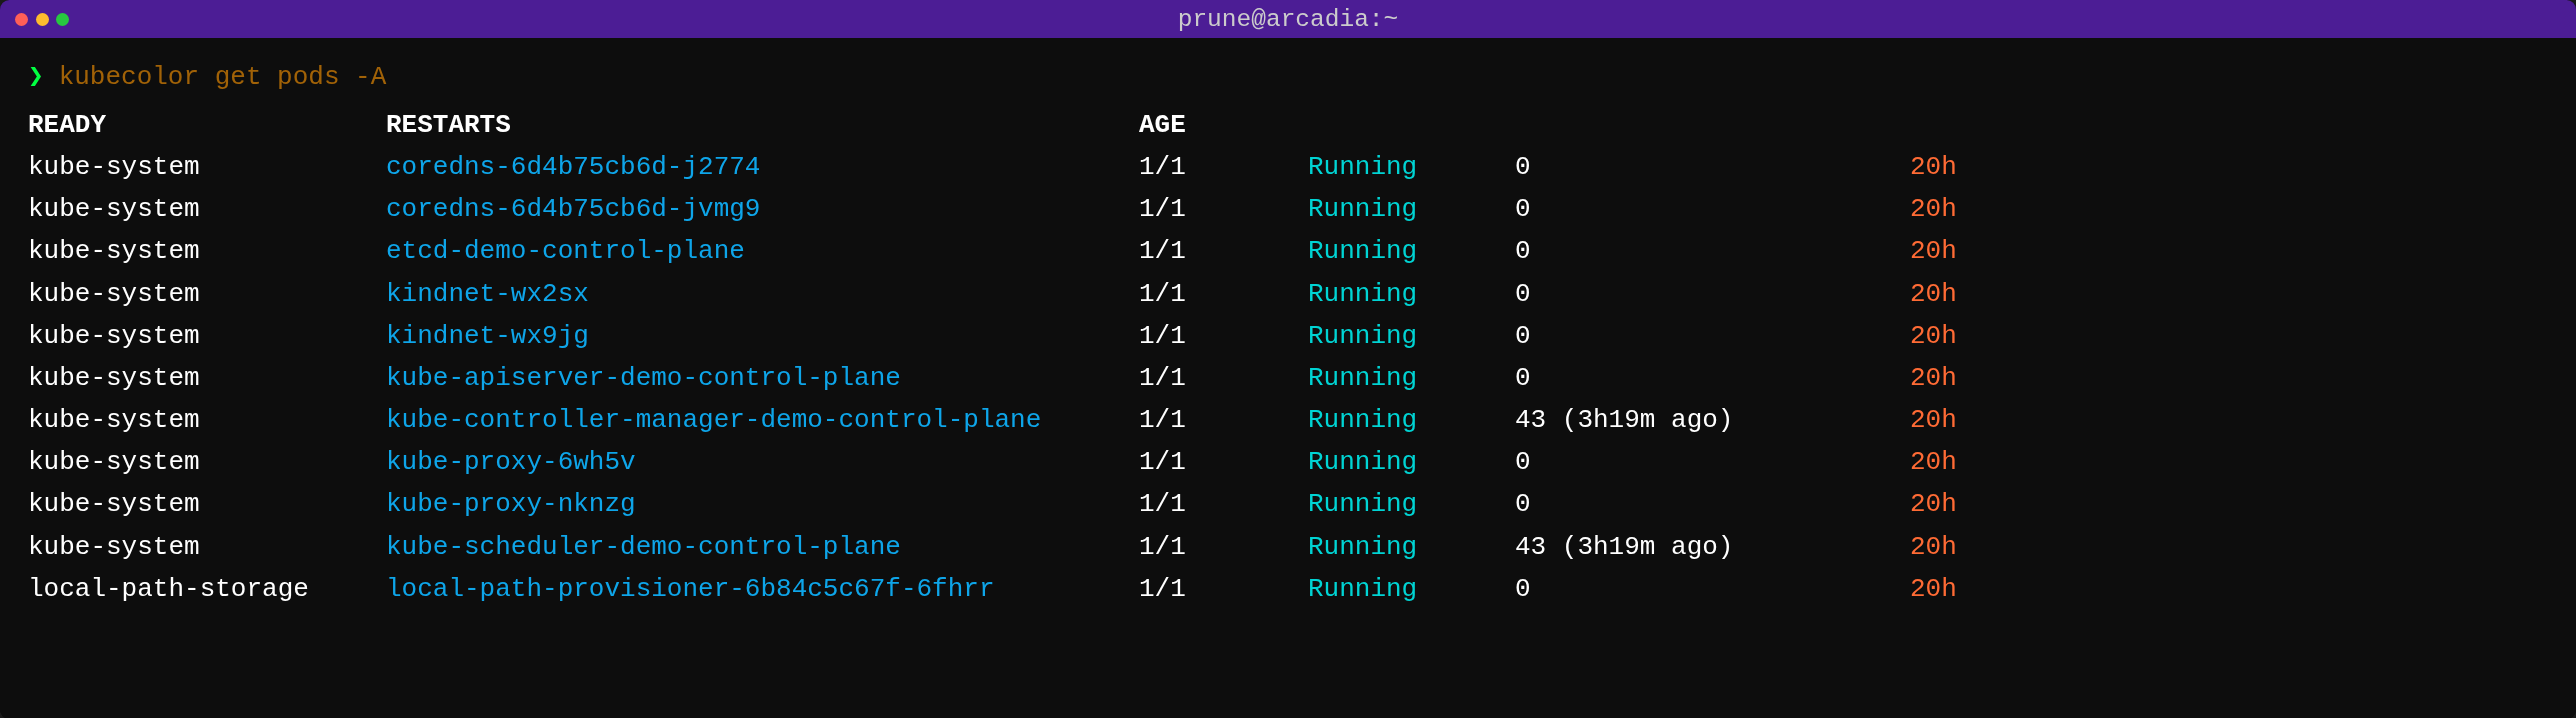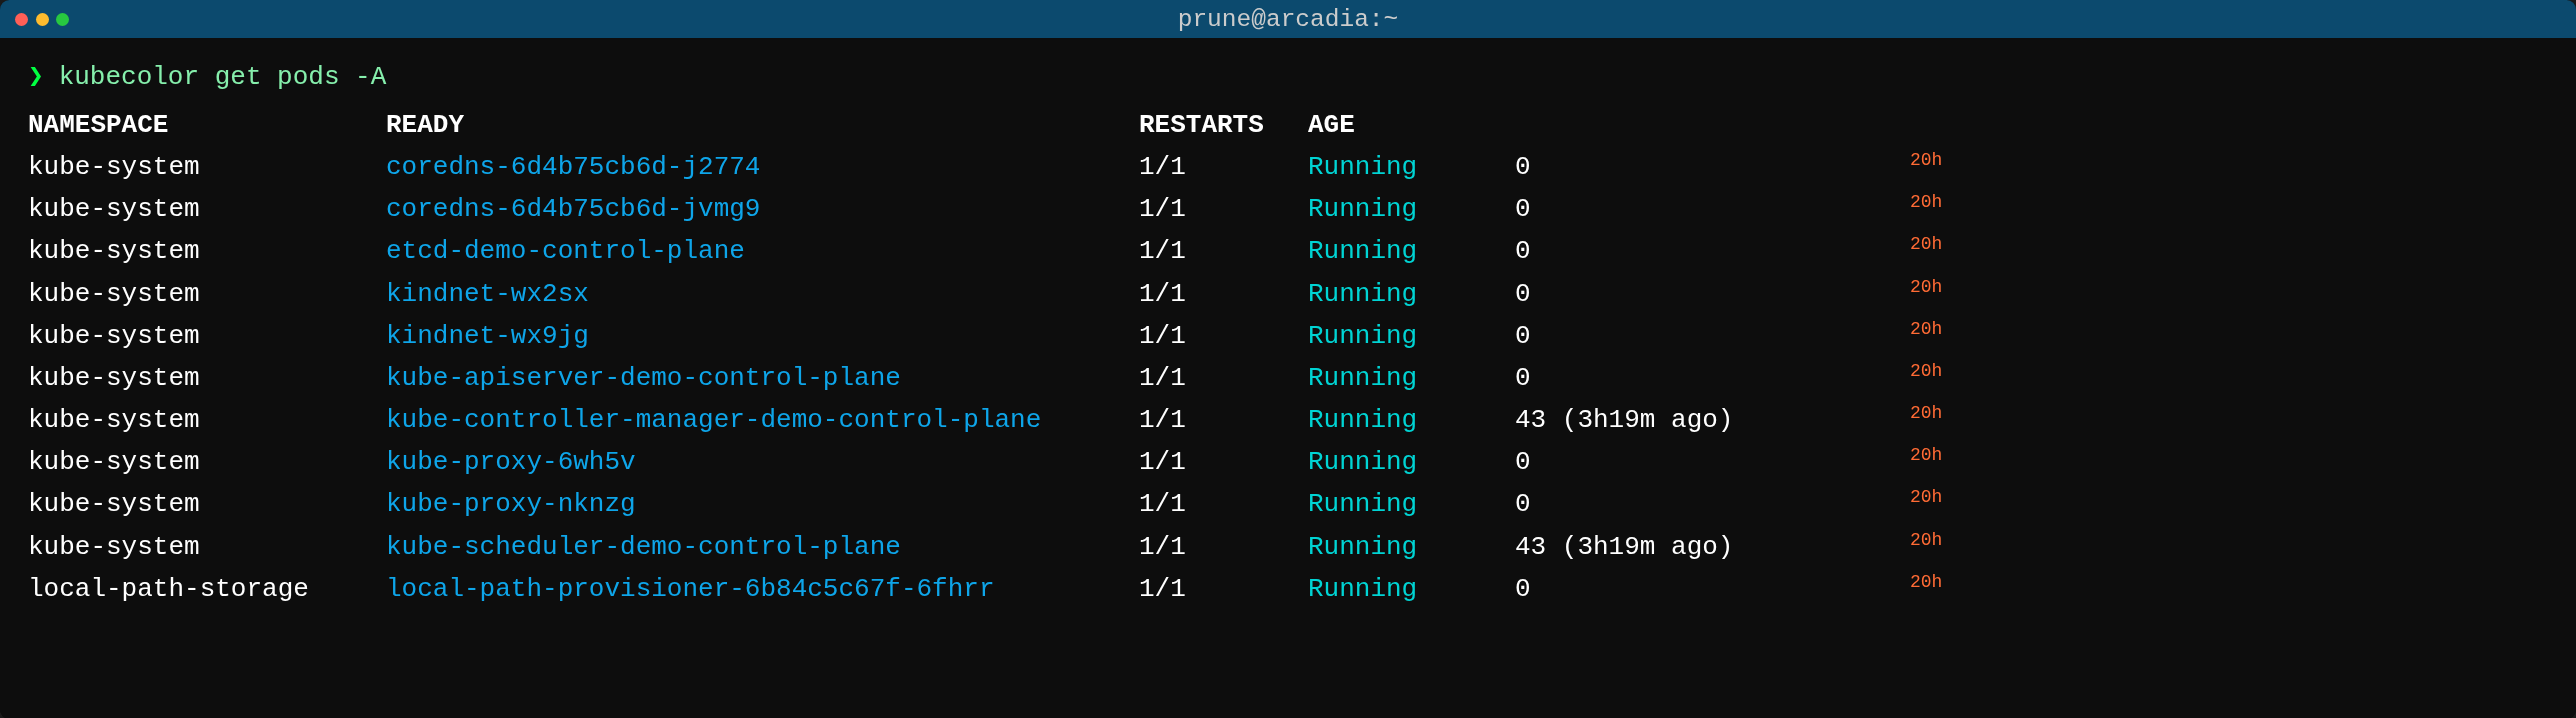--- a/index.html
+++ b/index.html
@@ -21,21 +21,21 @@
       height: 100%;
       background: #0d0d0d;
       border-radius: 9.4px;
       overflow: hidden;
       display: flex;
       flex-direction: column;
     }
 
     .titlebar {
       height: 38px;
-      background: #0c4a6e;
+      background: #4c1d95;
       display: flex;
       align-items: center;
       justify-content: center;
       position: relative;
       flex-shrink: 0;
     }
 
     .traffic-lights {
       position: absolute;
       left: 15px;
@@ -75,21 +75,21 @@
       margin-bottom: 7.5px;
     }
 
     .prompt-arrow {
       color: #00ff41;
       margin-right: 15px;
       font-size: 26px;
     }
 
     .command-text {
-      color: #86efac;
+      color: #a16207;
       font-size: 26px;
     }
 
     .output-table {
       width: 100%;
     }
 
     .header-row {
       display: grid;
       grid-template-columns: 358px 753px 169px 207px 395px 188px;
@@ -128,21 +128,21 @@
       font-size: 26px;
     }
 
     .col-restarts {
       color: #ffffff;
       font-size: 26px;
     }
 
     .col-age {
       color: #ff6b35;
-      font-size: 18px;
+      font-size: 26px;
     }
   </style>
 </head>
 <body>
 
 <div class="window">
   <div class="titlebar">
     <div class="traffic-lights">
       <div class="traffic-light close"></div>
       <div class="traffic-light minimize"></div>
@@ -152,21 +152,20 @@
   </div>
 
   <div class="terminal">
     <div class="command-line">
       <span class="prompt-arrow">❯</span>
       <span class="command-text">kubecolor get pods -A</span>
     </div>
 
     <div class="output-table">
       <div class="header-row">
-        <span class="col-header">NAMESPACE</span>
         <span class="col-header">READY</span>
         <span class="col-header">RESTARTS</span>
         <span class="col-header">AGE</span>
       </div>
 
       <div id="table-body">
           <div class="data-row">
             <span class="col-namespace">kube-system</span>
             <span class="col-name-cyan">coredns-6d4b75cb6d-j2774</span>
             <span class="col-ready">1/1</span>

